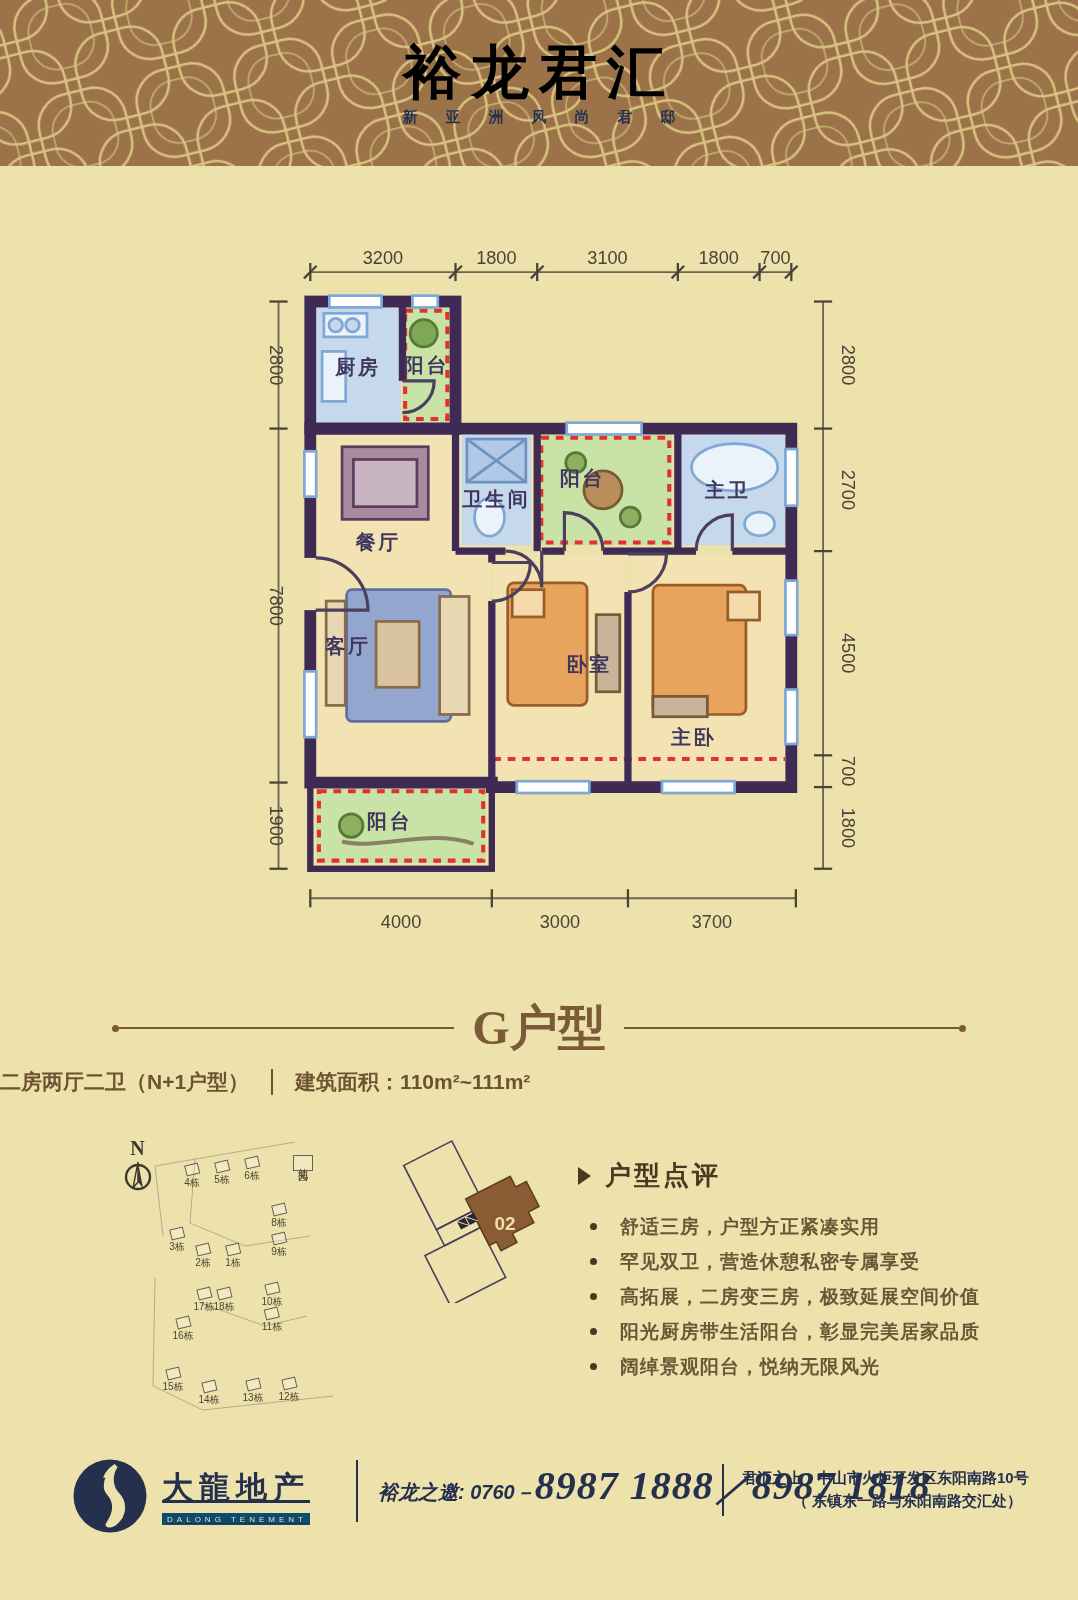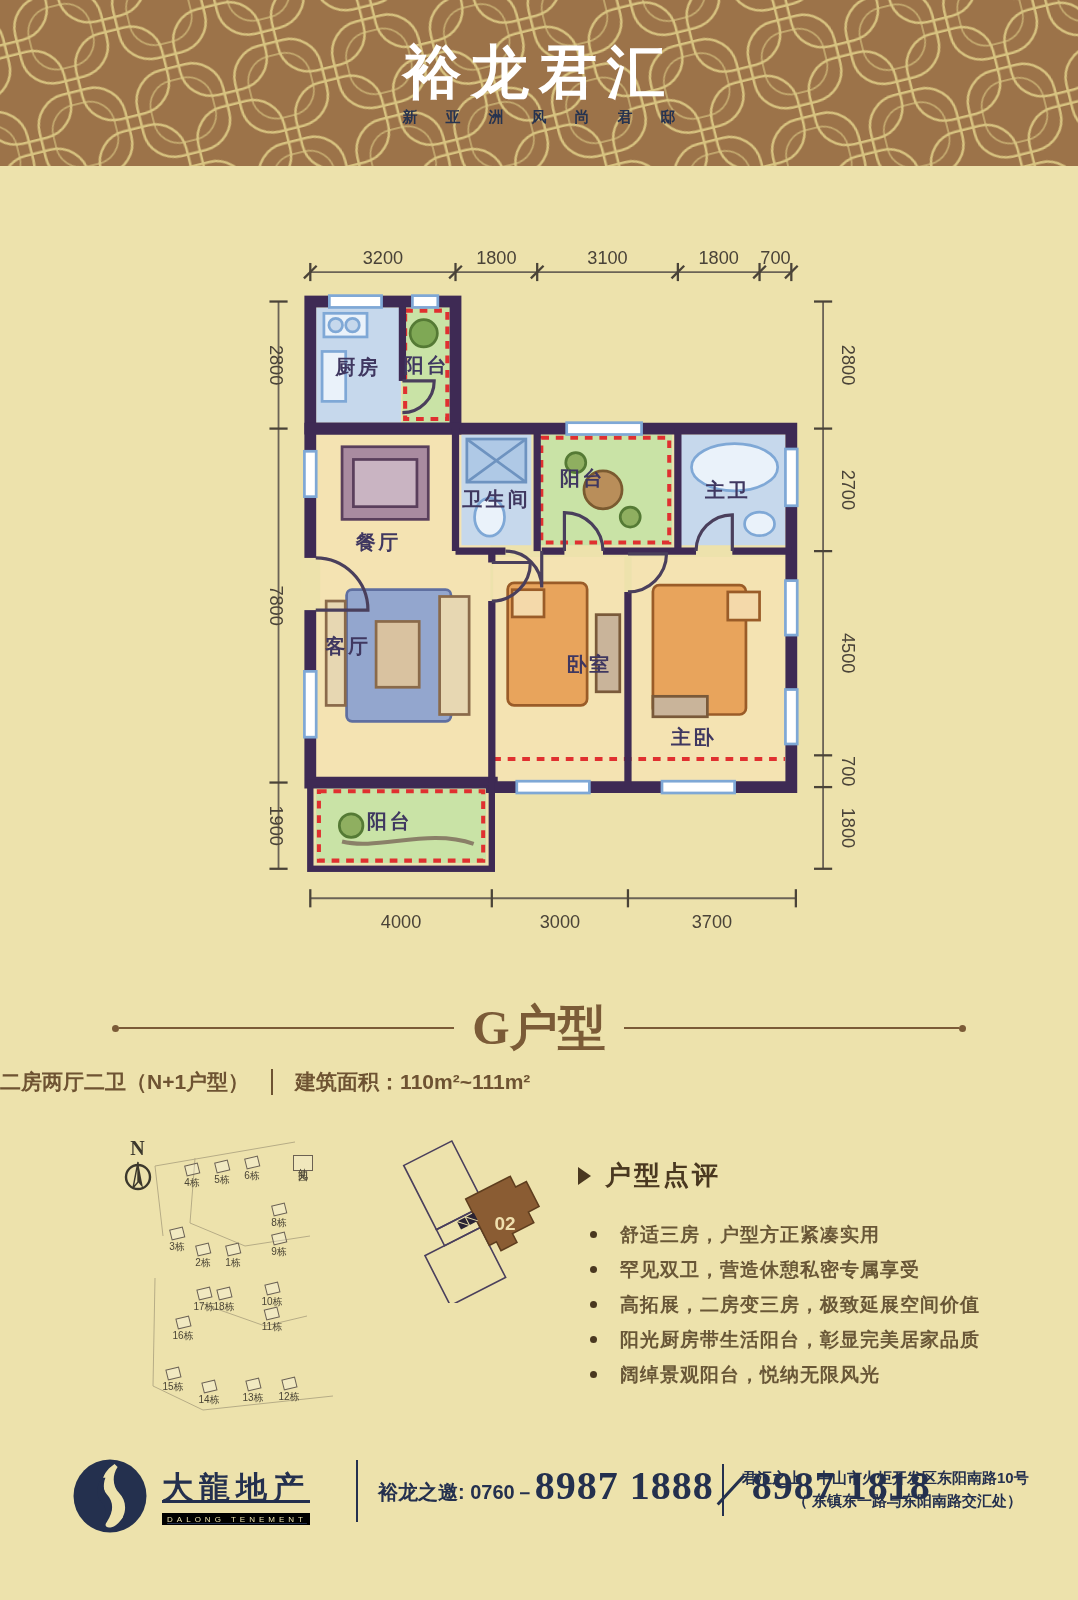--- a/index.html
+++ b/index.html
@@ -3,21 +3,21 @@
 <meta charset="utf-8">
 <style>
   html,body{margin:0;padding:0;}
   body{width:1078px;height:1600px;position:relative;background:#EDE2AC;
        font-family:"Liberation Sans",sans-serif;overflow:hidden;}
 
   
   .header{position:absolute;left:0;top:0;width:1078px;height:166px;background:#9C7349;overflow:hidden;}
   .header svg.pat{position:absolute;left:0;top:0;}
   .header .title{position:absolute;left:0;top:34px;width:100%;text-align:center;
-    font-size:58px;font-weight:bold;color:#ffffff;letter-spacing:10px;margin:0;}
+    font-size:58px;font-weight:bold;color:#000000;letter-spacing:10px;margin:0;}
   .header .subtitle{position:absolute;left:0;top:108px;width:100%;text-align:center;
     font-size:15px;font-weight:bold;color:#26334F;letter-spacing:28px;text-indent:28px;margin:0;}
 
   
   .planwrap{position:absolute;left:224px;top:238px;width:640px;height:717px;}
   text.dim{font-size:400px;fill:#4A4338;font-family:"Liberation Sans",sans-serif;}
   text.room{font-size:440px;font-weight:bold;fill:#3F3760;font-family:"Liberation Sans",sans-serif;letter-spacing:60px;}
   .wall{fill:none;stroke:#3E2A54;}
   .dimline{stroke:#6B6356;stroke-width:40;}
   .tick{stroke:#4A4338;stroke-width:50;}
@@ -38,37 +38,37 @@
   .bldg{position:absolute;transform:translate(-50%,-100%);text-align:center;color:#4A4435;font-size:10px;line-height:11px;}
   .bldg::before{content:"";display:block;width:12px;height:9px;border:1px solid #6B6152;margin:0 auto 2px auto;transform:rotate(-14deg);background:rgba(255,255,255,.25);}
   .kgarten{position:absolute;border:1px solid #6B6152;color:#4A4435;font-size:10px;
     writing-mode:vertical-rl;letter-spacing:2px;padding:4px 2px;background:rgba(255,255,255,.2);}
   .compass{position:absolute;left:9%;top:3%;width:40px;text-align:center;color:#3C382C;}
   .compass .n{font-family:"Liberation Serif",serif;font-size:20px;font-weight:bold;margin:0;}
 
   .locator{position:absolute;left:378px;top:1138px;width:190px;height:165px;}
 
   .review{position:absolute;left:578px;top:1158px;width:440px;}
-  .review .head{display:flex;align-items:center;margin-bottom:24px;}
+  .review .head{display:flex;align-items:center;margin-bottom:16px;}
   .review .tri{width:0;height:0;border-left:13px solid #4A3820;border-top:9px solid transparent;border-bottom:9px solid transparent;margin-right:14px;}
   .review .head h3{font-size:26px;font-weight:bold;color:#4A3820;margin:0;letter-spacing:3px;}
   .review ul{list-style:none;margin:6px 0 0 0;padding:0;}
   .review li{position:relative;padding-left:42px;color:#695737;font-size:19px;font-weight:bold;
     line-height:35px;letter-spacing:1px;}
   .review li::before{content:"";position:absolute;left:12px;top:14px;width:7px;height:7px;border-radius:50%;background:#4A3820;}
 
   
   .footer{position:absolute;left:0;top:1448px;width:1078px;height:130px;color:#24304E;}
   .logo{position:absolute;left:72px;top:10px;display:flex;align-items:center;text-decoration:underline;}
   .logo .mark{width:76px;height:76px;margin-right:14px;}
   .logo .cn{font-size:31px;font-weight:bold;letter-spacing:6px;color:#24304E;margin:0;}
-  .logo .enbar{margin-top:4px;background:#000000;color:#EDE2AC;font-size:8px;letter-spacing:4px;
+  .logo .enbar{margin-top:4px;background:#0c4a6e;color:#EDE2AC;font-size:8px;letter-spacing:4px;
     text-align:center;padding:2px 0 1px 2px;}
   .vdiv{position:absolute;width:2px;background:#24304E;}
-  .phone{position:absolute;left:378px;top:14px;display:flex;align-items:baseline;white-space:nowrap;}
+  .phone{position:absolute;left:378px;top:14px;display:flex;align-items:baseline;white-space:nowrap;font-style:italic;}
   .phone .pre{font-size:20px;font-weight:bold;}
   .phone .big{font-family:"Liberation Serif",serif;font-size:40px;font-weight:bold;letter-spacing:1px;}
   .phone .slash{font-family:"Liberation Serif",serif;font-size:34px;font-weight:bold;margin:0 2px;}
   .addr{position:absolute;left:742px;top:18px;width:280px;font-size:15px;font-weight:bold;line-height:23px;}
   .addr .l1{white-space:nowrap;}
   .addr .l2{text-align:right;white-space:nowrap;}
   .disclaimer{position:absolute;left:378px;top:74px;width:648px;font-size:15px;font-weight:bold;color:#55503B;}
 </style>
 </head>
 <body>

